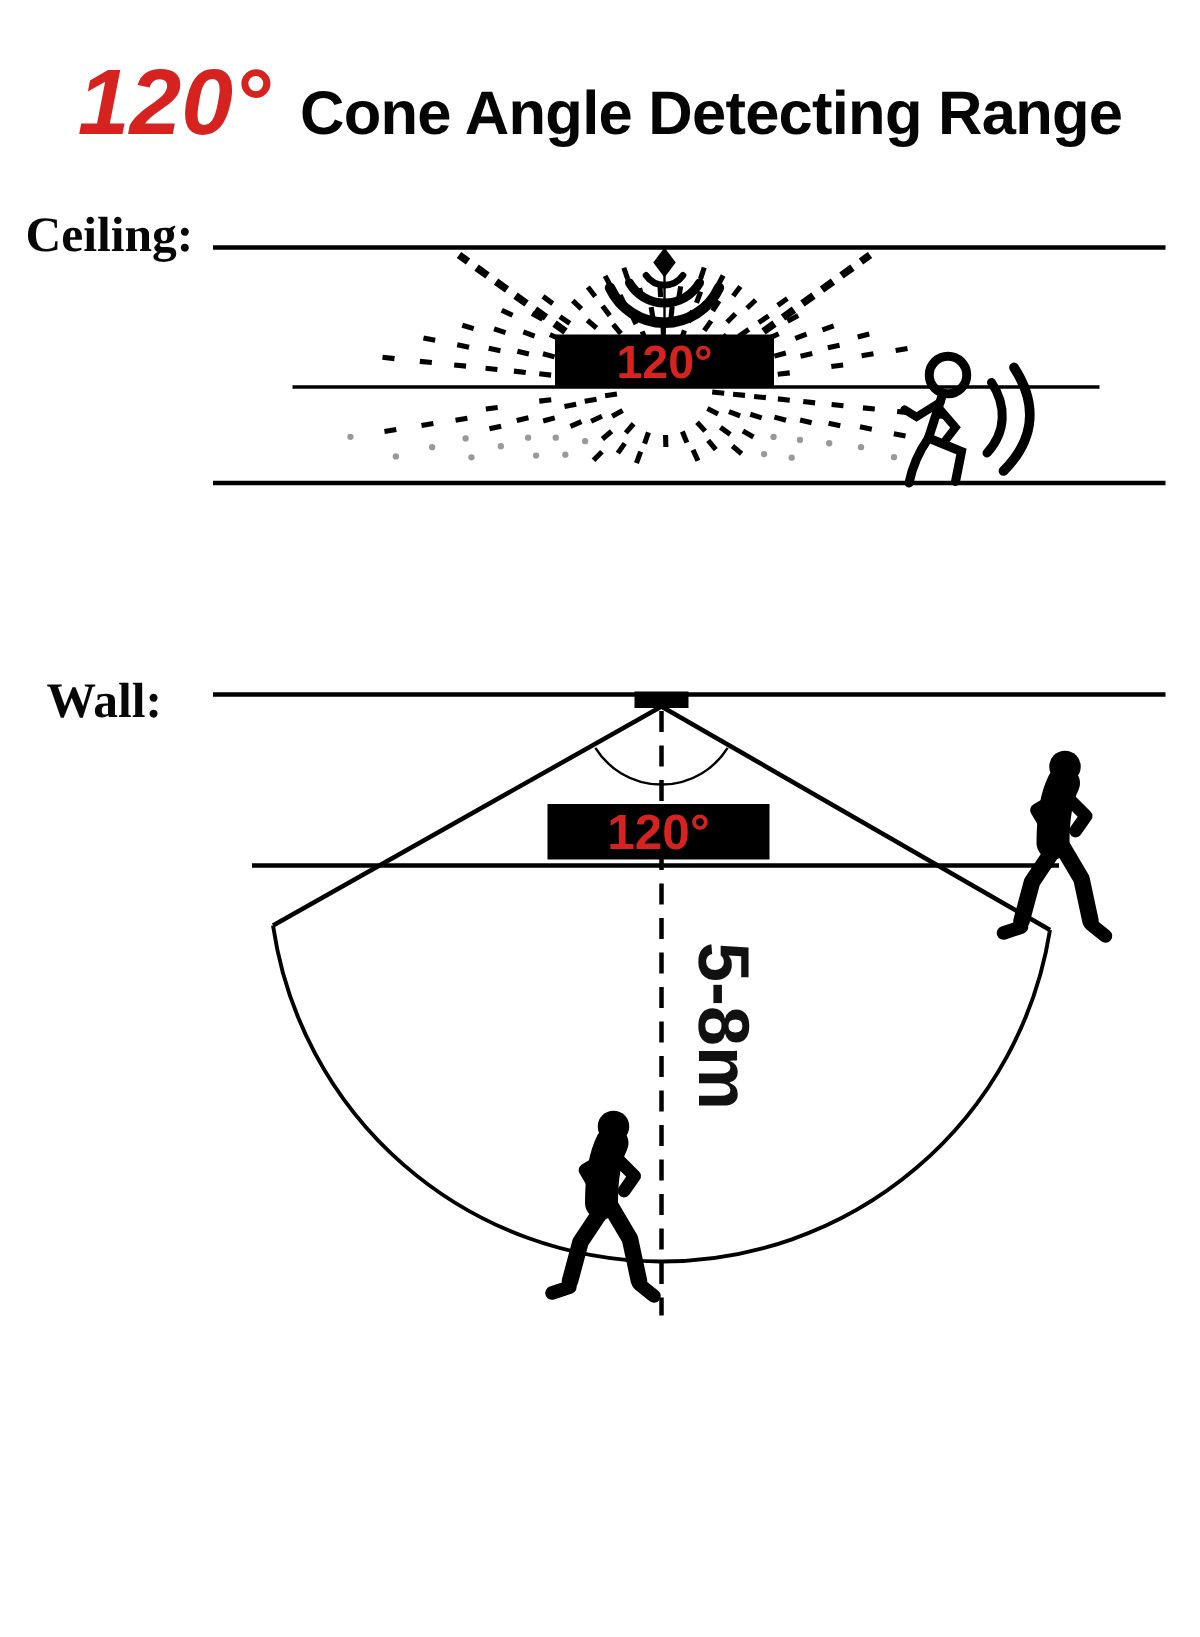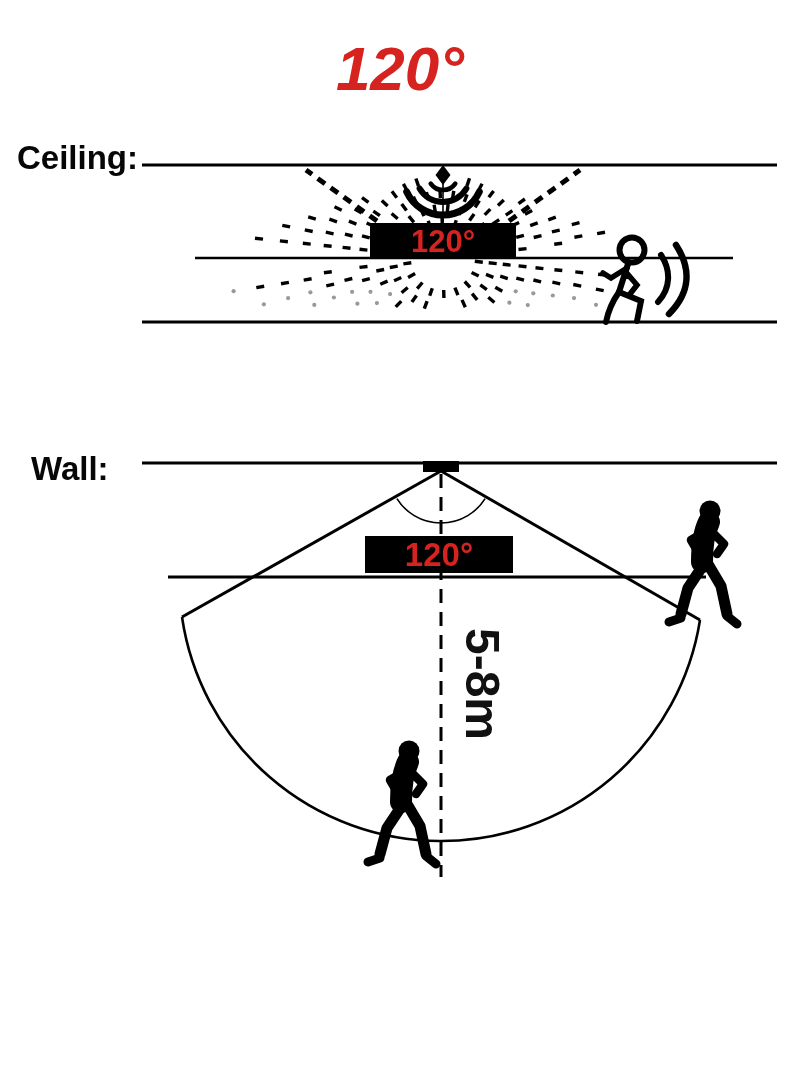--- a/index.html
+++ b/index.html
@@ -21,41 +21,42 @@
   .title-angle{
     font-family:"Liberation Sans",sans-serif;
     font-style:italic;font-weight:600;font-size:62px;line-height:1;
     color:var(--accent-red);
   }
   .title-text{
     font-weight:600;font-size:41px;line-height:1;color:#050505;
     letter-spacing:-0.5px;
   }
   .section-label{
-    position:absolute;font-weight:700;font-size:33px;line-height:1;color:#070707;
+    position:absolute;font-weight:700;font-size:33px;line-height:1;color:#070707;font-family:Liberation Serif, serif;
   }
   #ceiling-label{left:17px;top:141px;}
   #wall-label{left:31px;top:452px;}
   svg.diagram{position:absolute;left:0;top:0;}
   .box-label{
     font-family:"Liberation Sans",sans-serif;
     font-weight:700;fill:var(--accent-red);
   }
   .range-label{
     font-family:"Liberation Sans",sans-serif;
     font-weight:700;fill:#111111;
   }
 </style>
 </head>
 <body>
 
 <div class="page">
 
   <div class="title-row">
     <span class="title-angle">120°</span>
+    <span class="title-text">Cone Angle Detecting Range</span>
   </div>
 
   <div class="section-label" id="ceiling-label">Ceiling:</div>
   <div class="section-label" id="wall-label">Wall:</div>
 
   <svg class="diagram" width="800" height="1091" viewBox="0 0 800 1091">
 
     <g>
 
       <line x1="142" y1="165" x2="777" y2="165" stroke="#000" stroke-width="3"></line>

